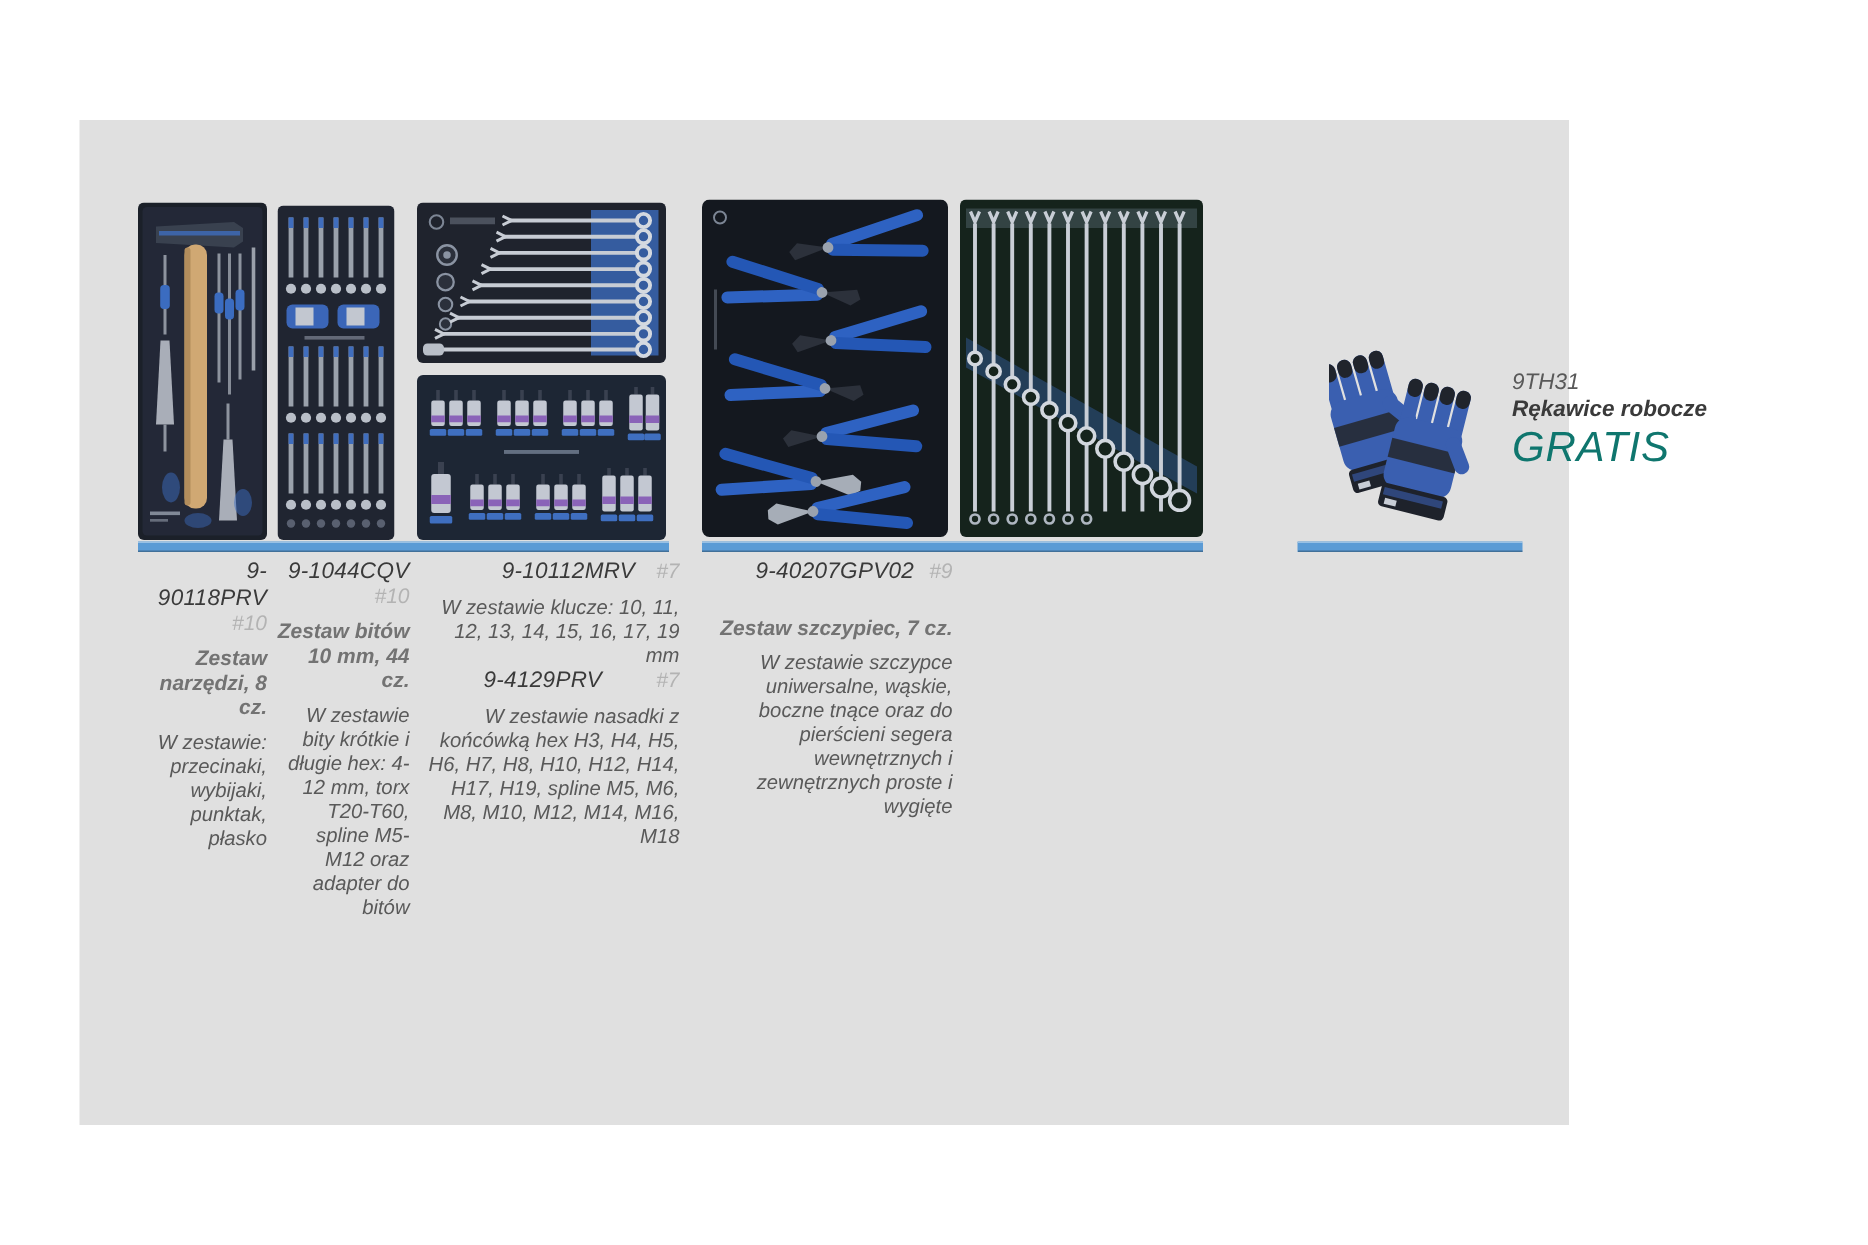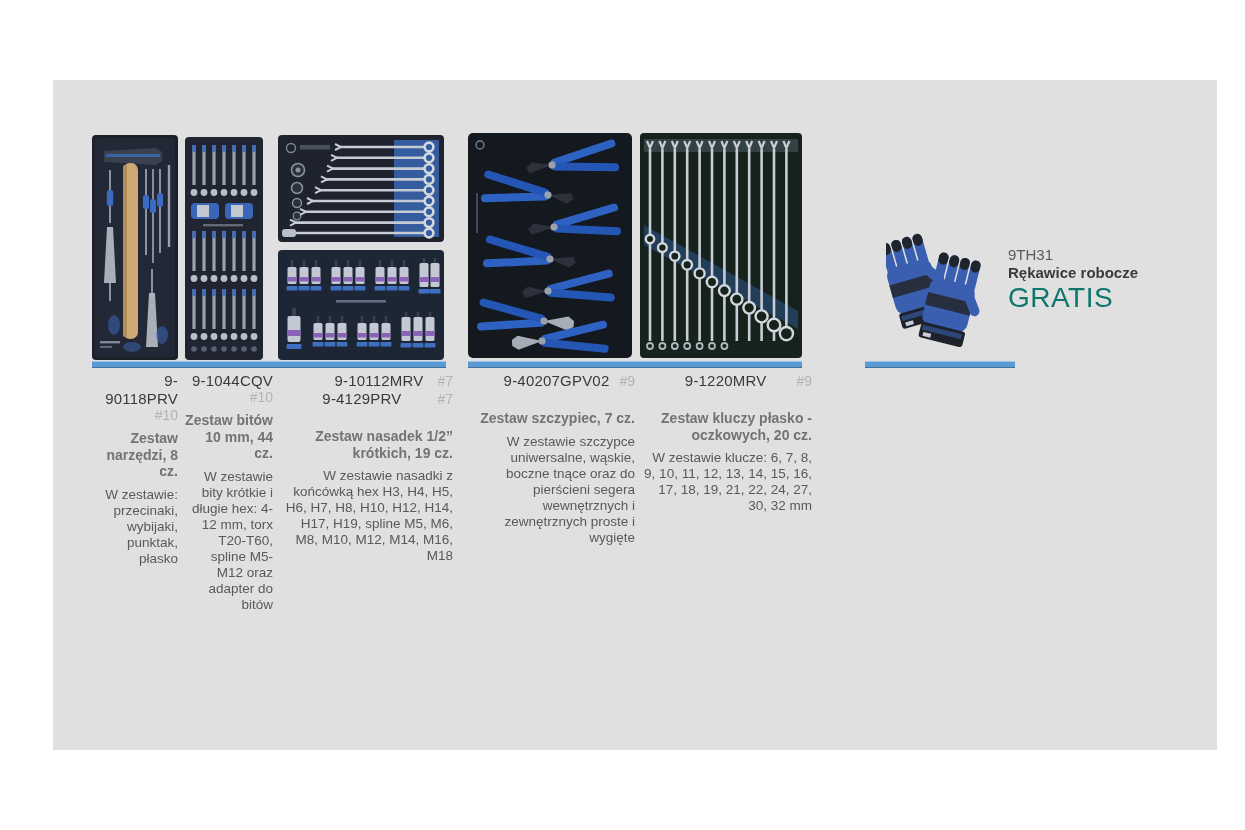--- a/index.html
+++ b/index.html
@@ -1,18 +1,18 @@
 <!DOCTYPE html>
 <html><head>
 <meta charset="utf-8">
 <style>
   html,body{margin:0;padding:0;background:#ffffff;}
   .page{position:relative;width:1245px;height:830px;background:#ffffff;overflow:hidden;
         font-family:"Liberation Sans",sans-serif;}
-  .panel{position:absolute;left:53px;top:80px;width:1164px;height:670px;background:#e0e0e0;}
+  .panel{position:absolute;left:53px;top:80px;width:993px;height:670px;background:#e0e0e0;font-style:italic;}
   figure{margin:0;padding:0;position:absolute;}
   .tray svg{display:block;}
   .t1{left:39px;top:55px;}
   .t2{left:132px;top:57px;}
   .t3{left:225px;top:55px;}
   .t4{left:225px;top:170px;}
   .t5{left:415px;top:53px;}
   .t6{left:587px;top:53px;}
   .gloves{left:833px;top:146px;}
   .accent-line{position:absolute;height:7px;background:#5b9bd5;
@@ -337,39 +337,32 @@
       <div class="code">9-1044CQV</div>
       <span class="ref ref-block" style="margin-left:38px">#10</span>
       <h3 class="title mt-sm">Zestaw bitów 10 mm, 44 cz.</h3>
       <p class="desc">W zestawie bity krótkie i długie hex: 4-12 mm, torx T20-T60, spline M5-M12 oraz adapter do bitów</p>
     </div>
 
     <div class="col c3">
       <div class="code-line">
         <span class="code">9-10112MRV</span><span class="ref" style="margin-left:14px">#7</span>
       </div>
+      <p class="desc">W zestawie klucze: 10, 11, 12, 13, 14, 15, 16, 17, 19 mm</p>
       <div class="block2">
         <div class="code-line">
           <span class="code">9-4129PRV</span><span class="ref" style="margin-left:36px">#7</span>
         </div>
-        <h3 class="title mt-lg">Zestaw nasadek 1/2” krótkich, 19 cz.</h3>
         <p class="desc">W zestawie nasadki z końcówką hex H3, H4, H5, H6, H7, H8, H10, H12, H14, H17, H19, spline M5, M6, M8, M10, M12, M14, M16, M18</p>
       </div>
     </div>
 
     <div class="col c4">
       <div class="code-line">
         <span class="code">9-40207GPV02</span><span class="ref" style="margin-left:10px">#9</span>
       </div>
       <h3 class="title mt-lg">Zestaw szczypiec, 7 cz.</h3>
       <p class="desc">W zestawie szczypce uniwersalne, wąskie, boczne tnące oraz do pierścieni segera wewnętrznych i zewnętrznych proste i wygięte</p>
     </div>
 
-    <div class="col c5">
-      <div class="code-line">
-        <span class="code">9-1220MRV</span><span class="ref" style="margin-left:30px">#9</span>
-      </div>
-      <h3 class="title mt-lg">Zestaw kluczy płasko - oczkowych, 20 cz.</h3>
-      <p class="desc">W zestawie klucze: 6, 7, 8, 9, 10, 11, 12, 13, 14, 15, 16, 17, 18, 19, 21, 22, 24, 27, 30, 32 mm</p>
-    </div>
 
   </div>
 </div>
 
 </body></html>

